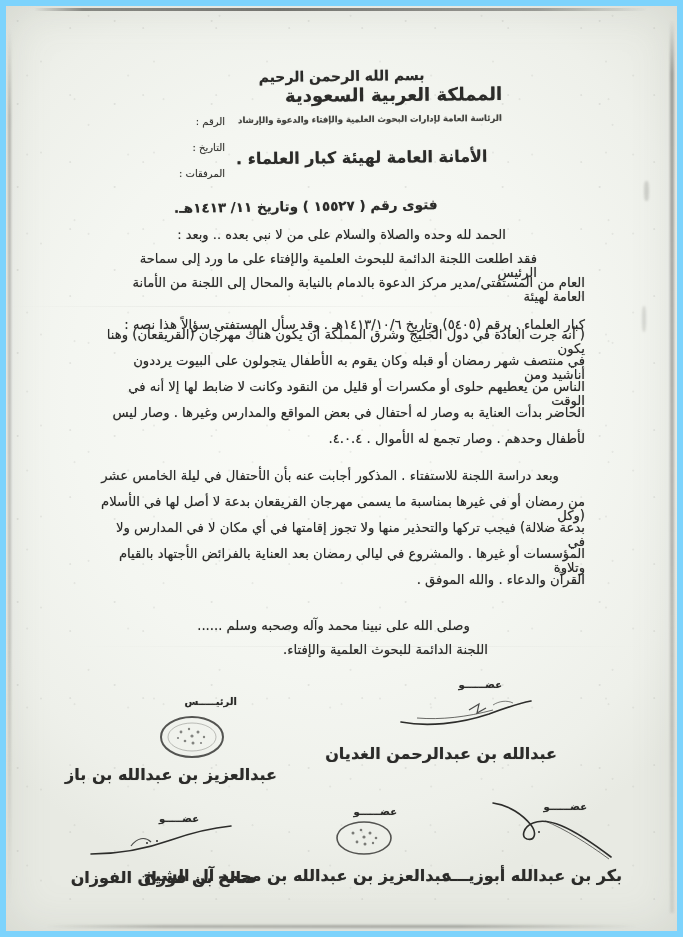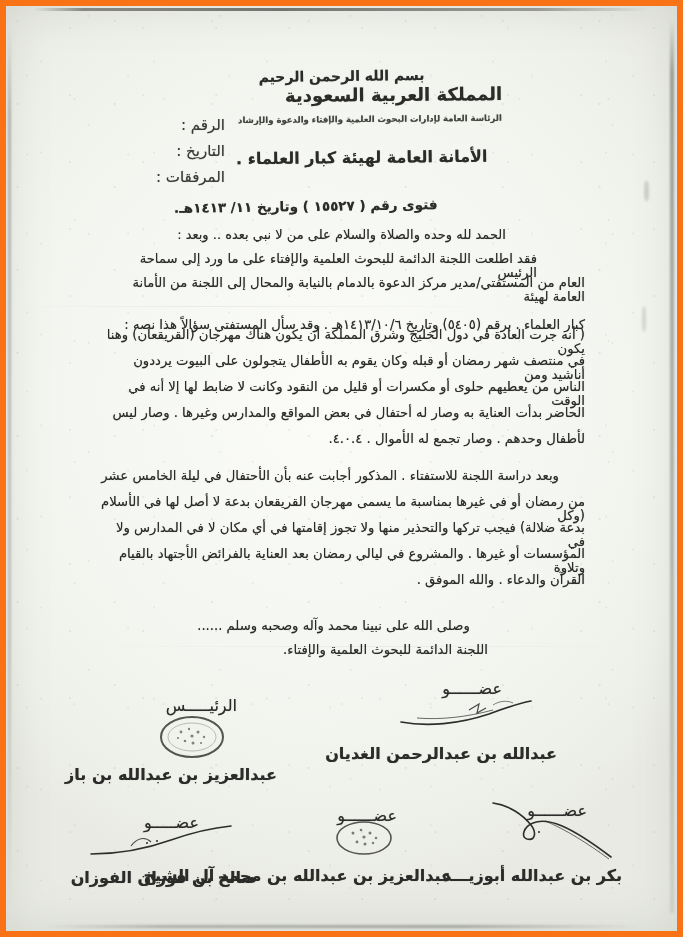--- a/index.html
+++ b/index.html
@@ -10,21 +10,21 @@
   }
   body {
     font-family: "DejaVu Sans", sans-serif;
   }
 
   .page {
     position: relative;
     width: 683px;
     height: 937px;
     margin: 0 auto;
-    background: #f97316;
+    background: #7dd3fc;
     overflow: hidden;
   }
 
   
   .sheet {
     position: absolute;
     left: 6px;
     top: 6px;
     width: 671px;
     height: 925px;
@@ -111,21 +111,21 @@
   .authority {
     top: 142px; right: 190px;
     font-size: 16px;
     font-weight: bold;
     transform: rotate(-0.6deg);
     unicode-bidi: normal;
   }
 
   .fieldlabel {
     right: 452px;
-    font-size: 15px;
+    font-size: 10px;
     color: #3a3a36;
     unicode-bidi: normal;
   }
   .f1 { top: 110px; }
   .f2 { top: 136px; }
   .f3 { top: 162px; }
 
   .fatwa-no {
     top: 192px; right: 240px;
     font-size: 13.5px;
@@ -145,22 +145,22 @@
     letter-spacing: 0.05px;
   }
 
   .center-line {
     text-align: center;
   }
   .indent-1 { padding-right: 140px; }
   .indent-2 { padding-right: 118px; }
 
   .sig-role {
-    font-size: 16px;
-    font-weight: normal;
+    font-size: 10px;
+    font-weight: bold;
     unicode-bidi: normal;
     letter-spacing: 3px;
   }
   .sig-name {
     font-size: 16px;
     font-weight: bold;
     unicode-bidi: normal;
   }
 
   

